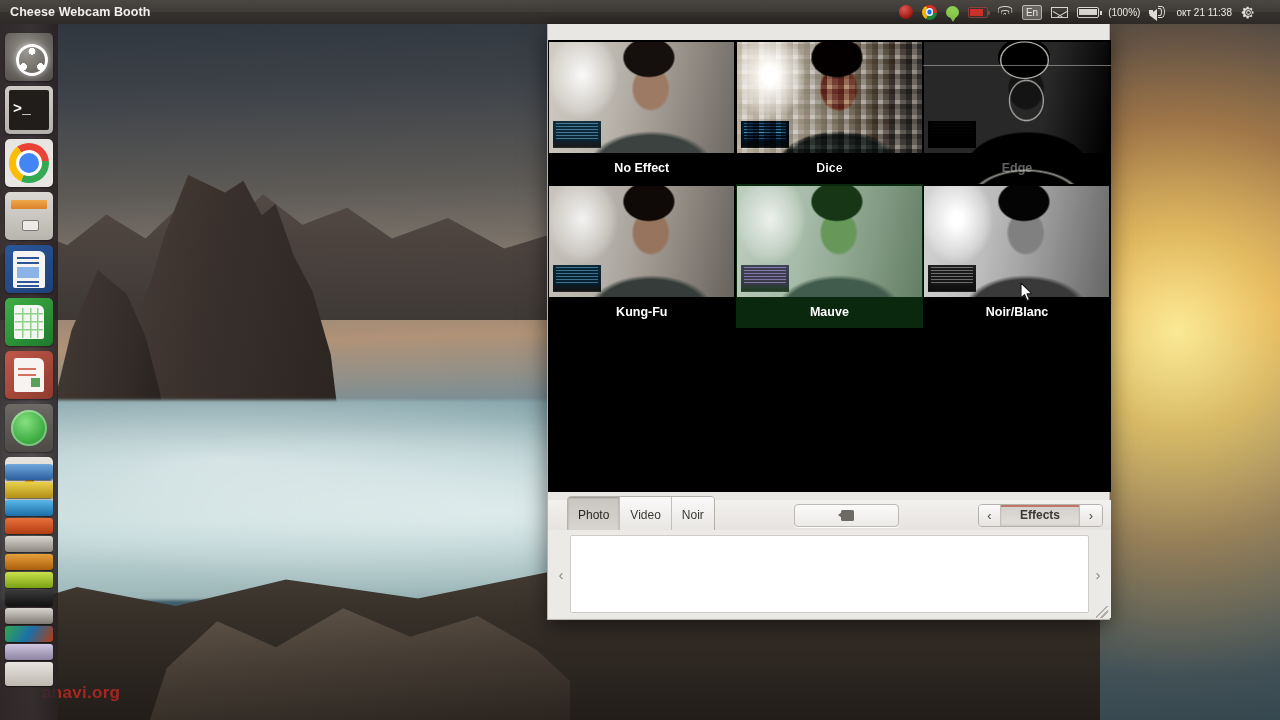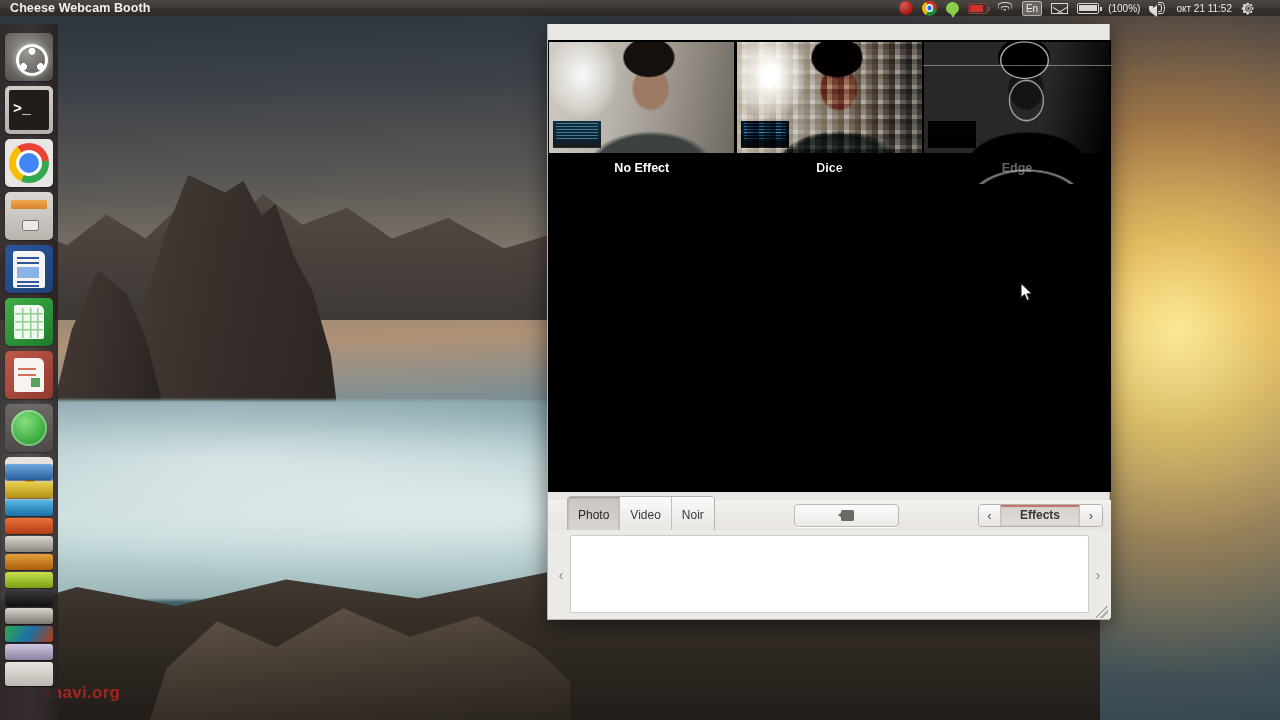--- a/index.html
+++ b/index.html
@@ -58,21 +58,21 @@
     clip-path: polygon(4% 60%, 16% 24%, 30% 44%, 46% 14%, 62% 36%, 78% 20%, 92% 46%, 100% 70%, 100% 100%, 0% 100%);
   }
   #watermark {
     position:absolute; left:42px; top:683px;
     font-size:17px; font-weight:bold; color:rgba(214,40,34,.72);
     letter-spacing:.3px; font-family:"Liberation Sans", sans-serif;
   }
 
   
   #toppanel {
-    position:absolute; left:0; top:0; width:1280px; height:16px;
+    position:absolute; left:0; top:0; width:1280px; height:24px;
     background:linear-gradient(180deg,#4a4743 0%, #3f3c38 48%, #35322f 52%, #2d2a27 100%);
     color:#f2f0ee; display:flex; align-items:center;
     font-size:12.5px;
   }
   #panel-title { font-weight:bold; margin-left:10px; letter-spacing:.1px; }
   #tray { margin-left:auto; display:flex; align-items:center; gap:9px; padding-right:24px; }
   .tray-item { display:flex; align-items:center; height:24px; }
   .tray-text { font-size:10px; color:#eceae7; }
 
   .ic-red-circle { width:14px; height:14px; border-radius:50%;
@@ -363,21 +363,21 @@
       </span>
     <span class="tray-item tray-text">(100%)</span>
     <span class="tray-item">
       <span class="ic-vol">
           <span class="spk"></span>
           <span class="spk2"></span>
           <span class="a1"></span>
           <span class="a2"></span>
         </span>
     </span>
-    <span class="tray-item tray-text">окт 21 11:52</span>
+    <span class="tray-item tray-text">окт 21 11:38</span>
     <span class="tray-item">
       <svg width="15" height="15" viewBox="0 0 24 24" aria-hidden="true">
         <path fill="#dedad6" d="M12 8.2a3.8 3.8 0 1 0 0 7.6 3.8 3.8 0 0 0 0-7.6zm0 6a2.2 2.2 0 1 1 0-4.4 2.2 2.2 0 0 1 0 4.4z"></path>
         <path fill="#dedad6" d="M20 13.6v-3.2l-2.2-.4a6.3 6.3 0 0 0-.7-1.7l1.3-1.8-2.3-2.3-1.8 1.3a6.3 6.3 0 0 0-1.7-.7L12.2 2.6H9l-.4 2.2a6.3 6.3 0 0 0-1.7.7L5.1 4.2 2.8 6.5l1.3 1.8a6.3 6.3 0 0 0-.7 1.7l-2.2.4v3.2l2.2.4c.17.6.4 1.17.7 1.7l-1.3 1.8 2.3 2.3 1.8-1.3c.53.3 1.1.53 1.7.7l.4 2.2h3.2l.4-2.2a6.3 6.3 0 0 0 1.7-.7l1.8 1.3 2.3-2.3-1.3-1.8c.3-.53.53-1.1.7-1.7l2.2-.4zM12 17.2a5.2 5.2 0 1 1 0-10.4 5.2 5.2 0 0 1 0 10.4z"></path>
       </svg>
     </span>
   </div>
 </div>
 
 <div id="launcher">
@@ -431,20 +431,46 @@
         <div class="ethumb">
             <div class="cam">
               <div class="laptop"></div>
             </div>
           </div>
         <div class="elabel">Edge</div>
       </div>
     </div>
 
 
+    <div class="erow">
+      <div class="ecell fx-kungfu">
+        <div class="ethumb">
+            <div class="cam">
+              <div class="laptop"></div>
+            </div>
+          </div>
+        <div class="elabel">Kung-Fu</div>
+      </div>
+      <div class="ecell fx-mauve">
+        <div class="ethumb">
+            <div class="cam">
+              <div class="laptop"></div>
+            </div>
+          </div>
+        <div class="elabel">Mauve</div>
+      </div>
+      <div class="ecell fx-noir">
+        <div class="ethumb">
+            <div class="cam">
+              <div class="laptop"></div>
+            </div>
+          </div>
+        <div class="elabel">Noir/Blanc</div>
+      </div>
+    </div>
   </div>
 
   <div id="toolbar">
     <div class="seg">
       <button class="active">Photo</button>
       <button>Video</button>
       <button>Noir</button>
     </div>
 
     <div id="capture-btn">

